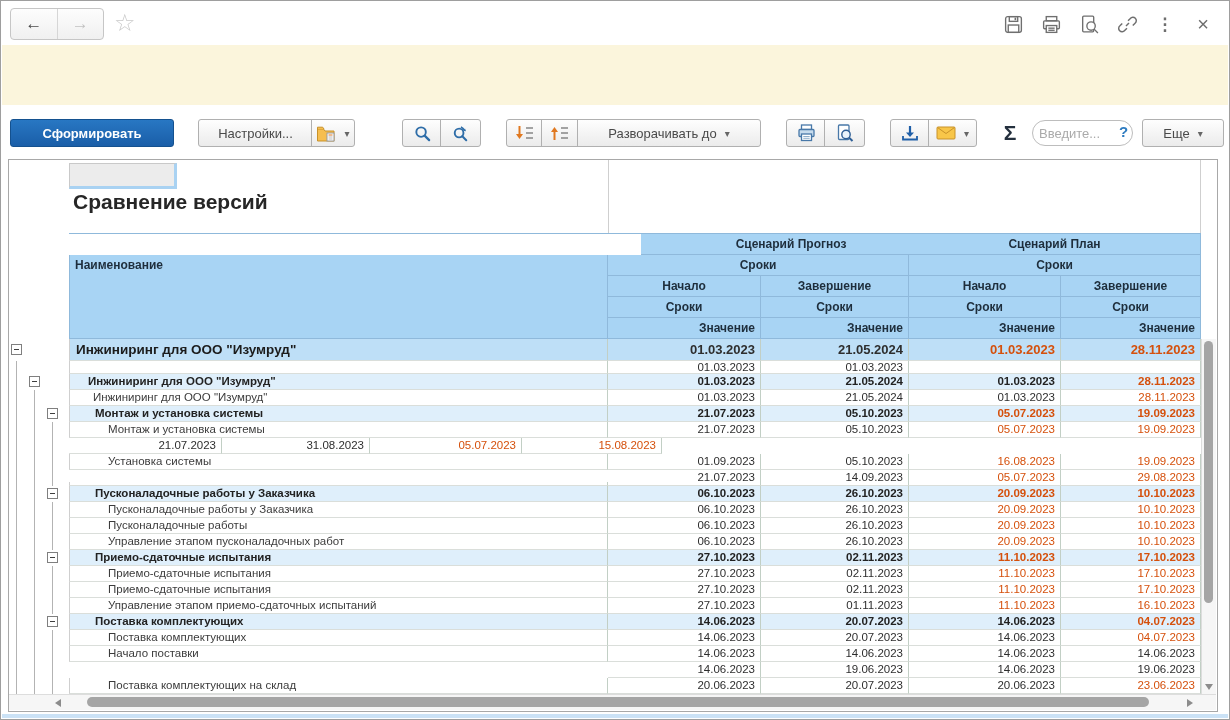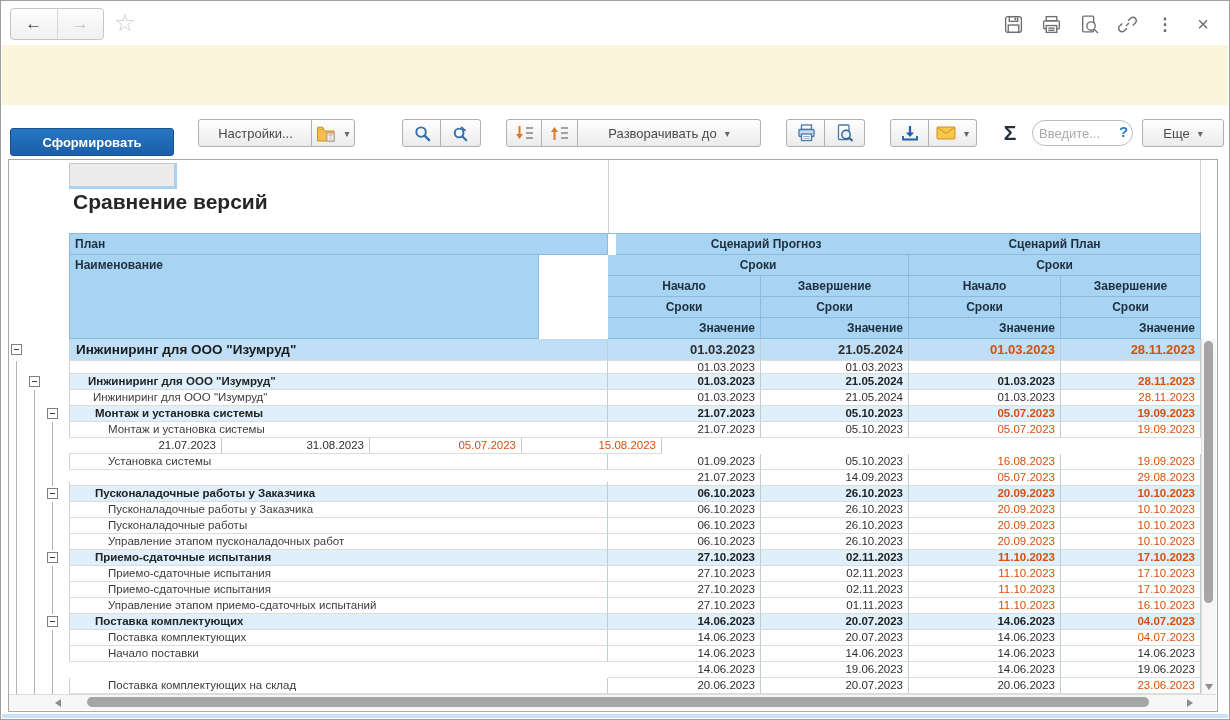--- a/index.html
+++ b/index.html
@@ -174,21 +174,21 @@
     <div class="fldbtn arrow" style="left:1082px;"></div>
 
     <div style="position:absolute;left:1185px;top:62px;">
       <svg width="19" height="17" viewBox="0 0 18 16">
           <path d="M1.5 1.5h15l-5.5 6v6.5l-4 1.5V7.5z" fill="#C4C4C4" stroke="#9F9F9F"></path>
         </svg>
     </div>
   </div>
 
   <div class="toolbar">
-    <div class="btn primary" style="left:8px;width:164px;margin-top:9px;">Сформировать</div>
+    <div class="btn primary" style="left:8px;width:164px;">Сформировать</div>
 
     <div class="btn grp-l" style="left:196px;width:115px;">Настройки...</div>
     <div class="btn grp-r drop" style="left:310px;width:44px;">
       <svg width="20" height="18" viewBox="0 0 20 18">
         <path d="M1.5 5h6l1.5 2h9v10H1.5z" fill="#F6BE4F" stroke="#C8922A"></path>
         <path d="M1.5 5V3.2h5.2l1.3 1.8" fill="#F6BE4F" stroke="#C8922A"></path>
         <rect x="11" y="9" width="7" height="8" fill="#fff" stroke="#999"></rect>
         <line x1="12.5" y1="11" x2="16.5" y2="11" stroke="#E07820"></line>
         <line x1="12.5" y1="13" x2="16.5" y2="13" stroke="#BBB"></line>
         <line x1="12.5" y1="15" x2="16.5" y2="15" stroke="#BBB"></line>
@@ -272,23 +272,22 @@
   </div>
 
   <div class="report">
     <div class="vline-top"></div>
     <div class="vline-top2"></div>
     <div class="corner-cell"></div>
     <div class="report-title">Сравнение версий</div>
 
     <div class="htop"></div>
 
-    <div class="hcell left" style="left:60px;top:74px;width:539px;height:21px;">План</div>
-    <div class="hcell left tl" style="left:60px;top:95px;width:470px;height:84px;">Наименование</div>
-    <div class="hcell" style="left:607px;top:74px;width:301px;height:21px;">Сценарий Прогноз</div>
+    <div class="hcell left tl" style="left:60px;top:95px;width:539px;height:84px;">Наименование</div>
+    <div class="hcell" style="left:632px;top:74px;width:301px;height:21px;">Сценарий Прогноз</div>
     <div class="hcell" style="left:900px;top:74px;width:292px;height:21px;">Сценарий План</div>
     <div class="hcell" style="left:599px;top:95px;width:301px;height:21px;">Сроки</div>
     <div class="hcell" style="left:900px;top:95px;width:292px;height:21px;">Сроки</div>
     <div class="hcell" style="left:599px;top:116px;width:153px;height:21px;">Начало</div>
     <div class="hcell" style="left:752px;top:116px;width:148px;height:21px;">Завершение</div>
     <div class="hcell" style="left:900px;top:116px;width:152px;height:21px;">Начало</div>
     <div class="hcell" style="left:1052px;top:116px;width:140px;height:21px;">Завершение</div>
     <div class="hcell" style="left:599px;top:137px;width:153px;height:21px;">Сроки</div>
     <div class="hcell" style="left:752px;top:137px;width:148px;height:21px;">Сроки</div>
     <div class="hcell" style="left:900px;top:137px;width:152px;height:21px;">Сроки</div>

